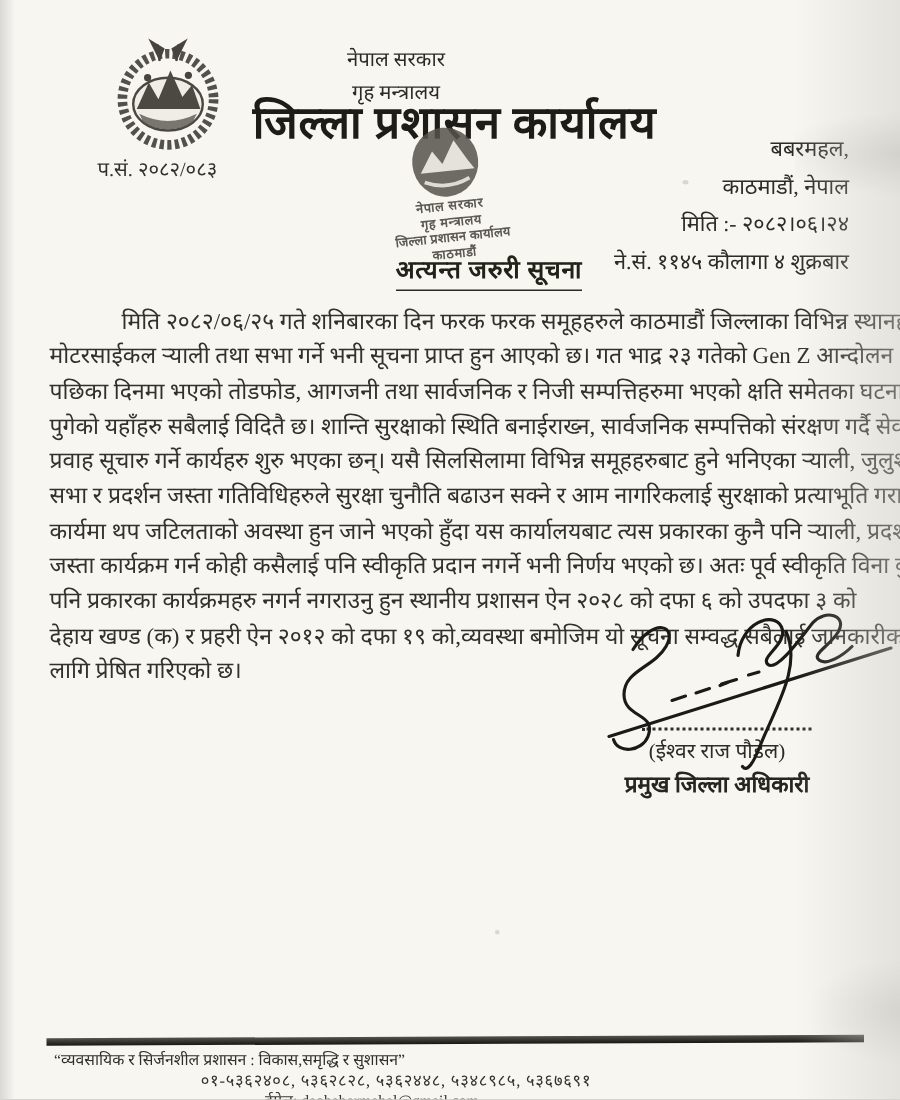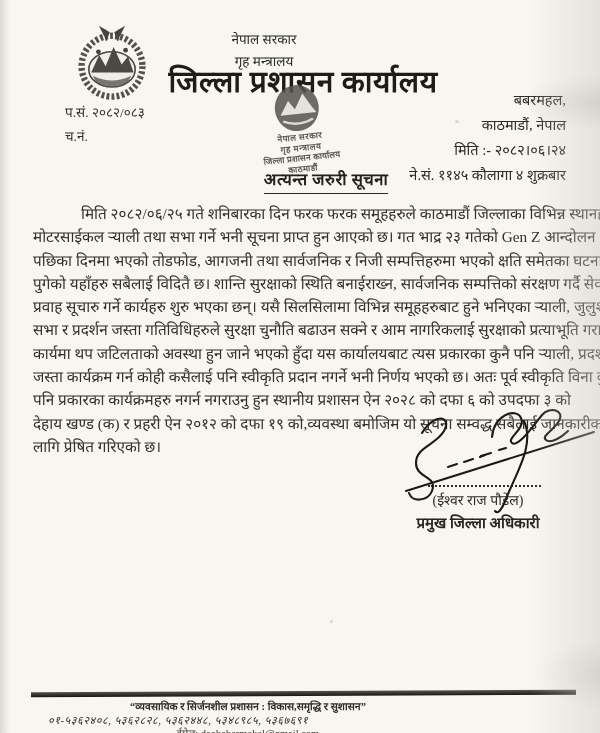--- a/index.html
+++ b/index.html
@@ -43,22 +43,22 @@
   .bline.first{padding-left:48px;}
   .bline.last{text-align:right;text-align-last:left;}
   
   .sig{left:392px;top:405px;z-index:3;}
   .dotline{left:428px;top:471px;width:113px;height:14px;border-bottom:2.5px dotted #2f2e28;}
   .sig-name{left:388px;top:490px;width:180px;text-align:center;font-size:14px;color:#2d2b25;}
   .sig-title{left:388px;top:512px;width:180px;text-align:center;font-size:15px;font-weight:bold;color:#272520;}
   
   .foot-rule{left:31px;top:691px;width:545px;height:4.5px;
     background:linear-gradient(to bottom,#56544e,#17160f);transform:rotate(-.25deg);}
-  .foot-slogan{left:48px;top:699px;width:400px;text-align:center;font-size:10.5px;font-weight:bold;color:#302e28;}
-  .foot-phones{left:48px;top:712px;width:400px;font-size:11px;color:#33312b;letter-spacing:.5px;font-style:italic;}
+  .foot-slogan{left:36px;top:699px;width:400px;font-size:10.5px;font-weight:normal;color:#302e28;}
+  .foot-phones{left:64px;top:712px;width:400px;text-align:center;font-size:11px;color:#33312b;letter-spacing:.5px;}
   .foot-email{left:48px;top:726px;width:400px;text-align:center;font-size:10.5px;color:#3a382f;}
   
   .speck{position:absolute;background:#b9b7b1;border-radius:50%;opacity:.5;}
 </style>
 </head>
 <body>
 
 <div class="page">
 
   <svg class="abs emblem" viewBox="0 0 100 100">
@@ -80,21 +80,20 @@
 
   <div class="abs gov-center">
     <div>नेपाल सरकार</div>
     <div>गृह मन्त्रालय</div>
   </div>
 
   <div class="abs office-title">जिल्ला प्रशासन कार्यालय</div>
 
   <div class="abs ref-block">
     <div>प.सं. २०८२/०८३</div>
-    <div>च.नं.</div>
   </div>
 
   <div class="abs stamp">
     <svg class="s-emblem" width="74" height="48" viewBox="0 0 74 48">
       <ellipse cx="37" cy="24" rx="22" ry="23" fill="#55534b" opacity="0.92"></ellipse>
       <path d="M20,30 L29,16 L35,25 L44,10 L52,24 L56,30 Z" fill="#f1efe8" opacity="0.9"></path>
       <path d="M22,36 Q37,43 52,36" stroke="#f1efe8" stroke-width="2.5" fill="none" opacity="0.85"></path>
     </svg>
     <div class="s-line">नेपाल सरकार</div>
     <div class="s-line">गृह मन्त्रालय</div>

